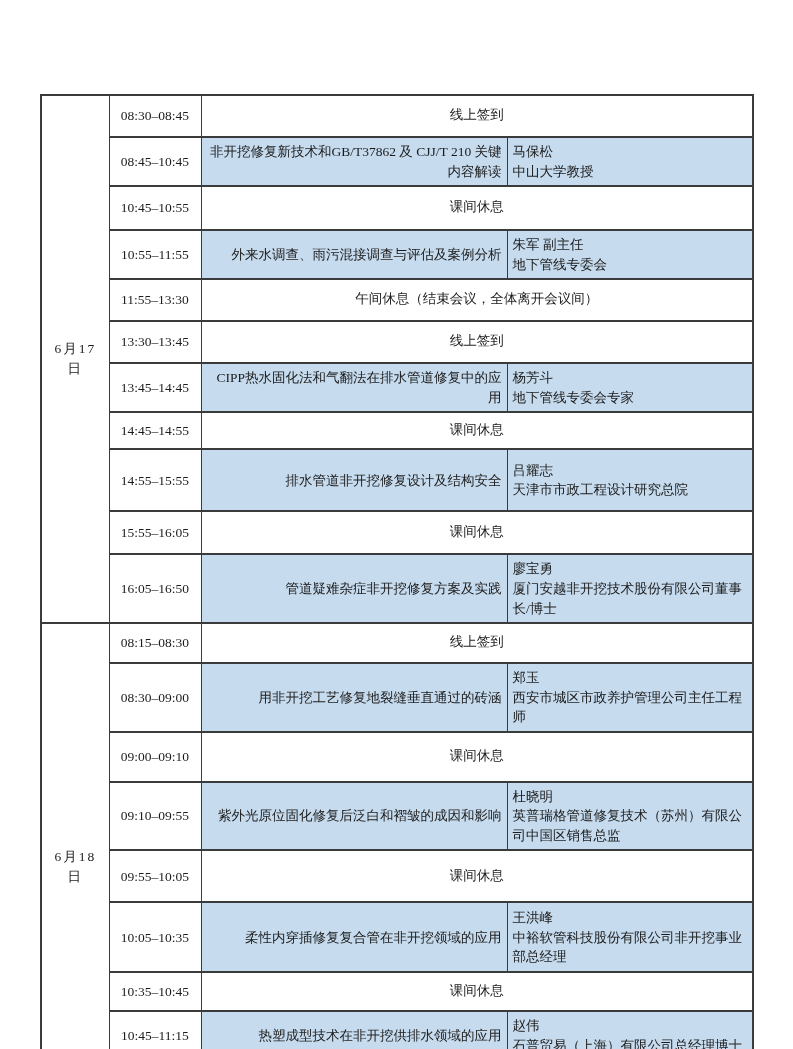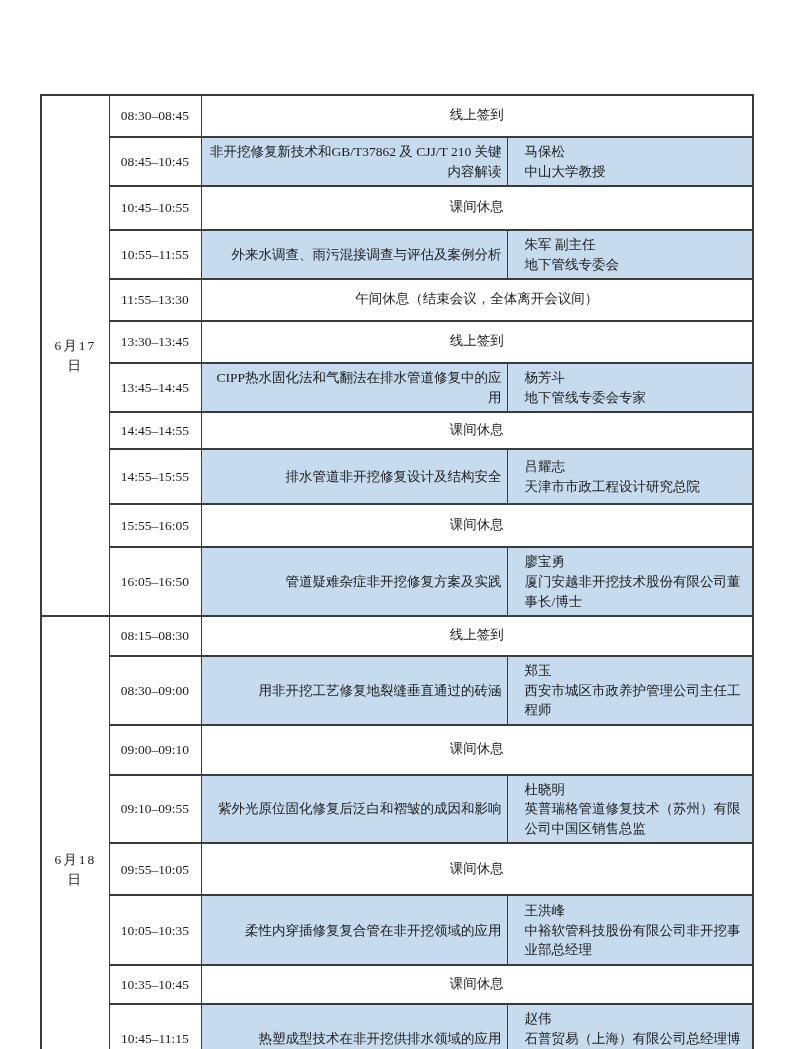--- a/index.html
+++ b/index.html
@@ -59,21 +59,21 @@
   }
   td.topic {
     text-align: right;
     padding: 2px 4px;
   }
   td.speaker {
     text-align: left;
     padding: 2px 6px;
   }
   .sess { background: var(--session-bg); }
-  .sp-name, .sp-aff { display: block; margin-left: 12px; }
+  .sp-name, .sp-aff { display: block; }
 </style>
 </head>
 <body>
 
 <div class="page">
   <table class="agenda">
     <colgroup>
       <col style="width:68px">
       <col style="width:92px">
       <col style="width:306px">
@@ -119,21 +119,21 @@
         <td class="topic sess">CIPP热水固化法和气翻法在排水管道修复中的应用</td>
         <td class="speaker sess">
           <span class="sp-name">杨芳斗</span>
           <span class="sp-aff">地下管线专委会专家</span>
         </td>
       </tr>
       <tr style="height:37px">
         <td class="time">14:45–14:55</td>
         <td class="merged" colspan="2">课间休息</td>
       </tr>
-      <tr style="height:55px">
+      <tr style="height:62px">
         <td class="time">14:55–15:55</td>
         <td class="topic sess">排水管道非开挖修复设计及结构安全</td>
         <td class="speaker sess">
           <span class="sp-name">吕耀志</span>
           <span class="sp-aff">天津市市政工程设计研究总院</span>
         </td>
       </tr>
       <tr style="height:43px">
         <td class="time">15:55–16:05</td>
         <td class="merged" colspan="2">课间休息</td>

